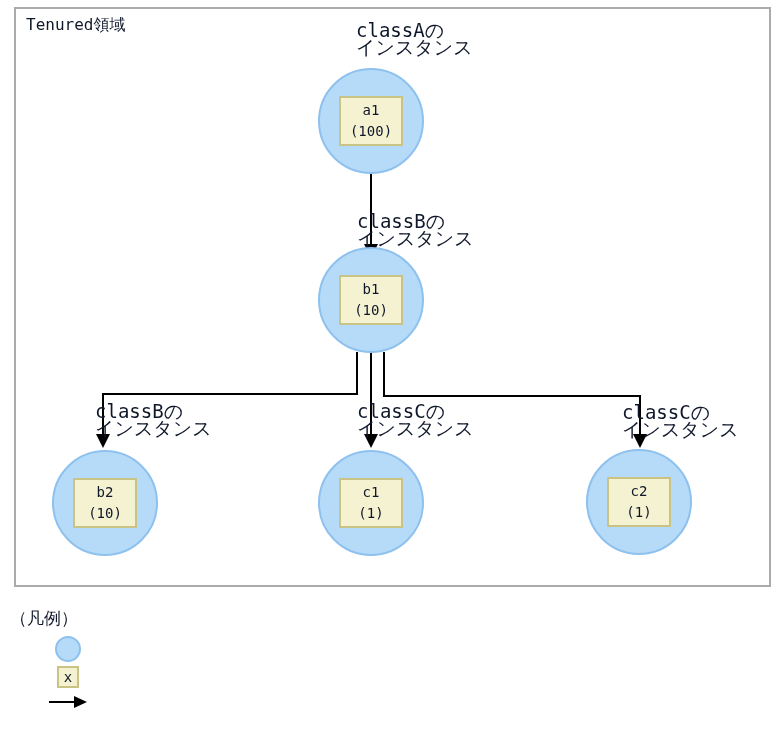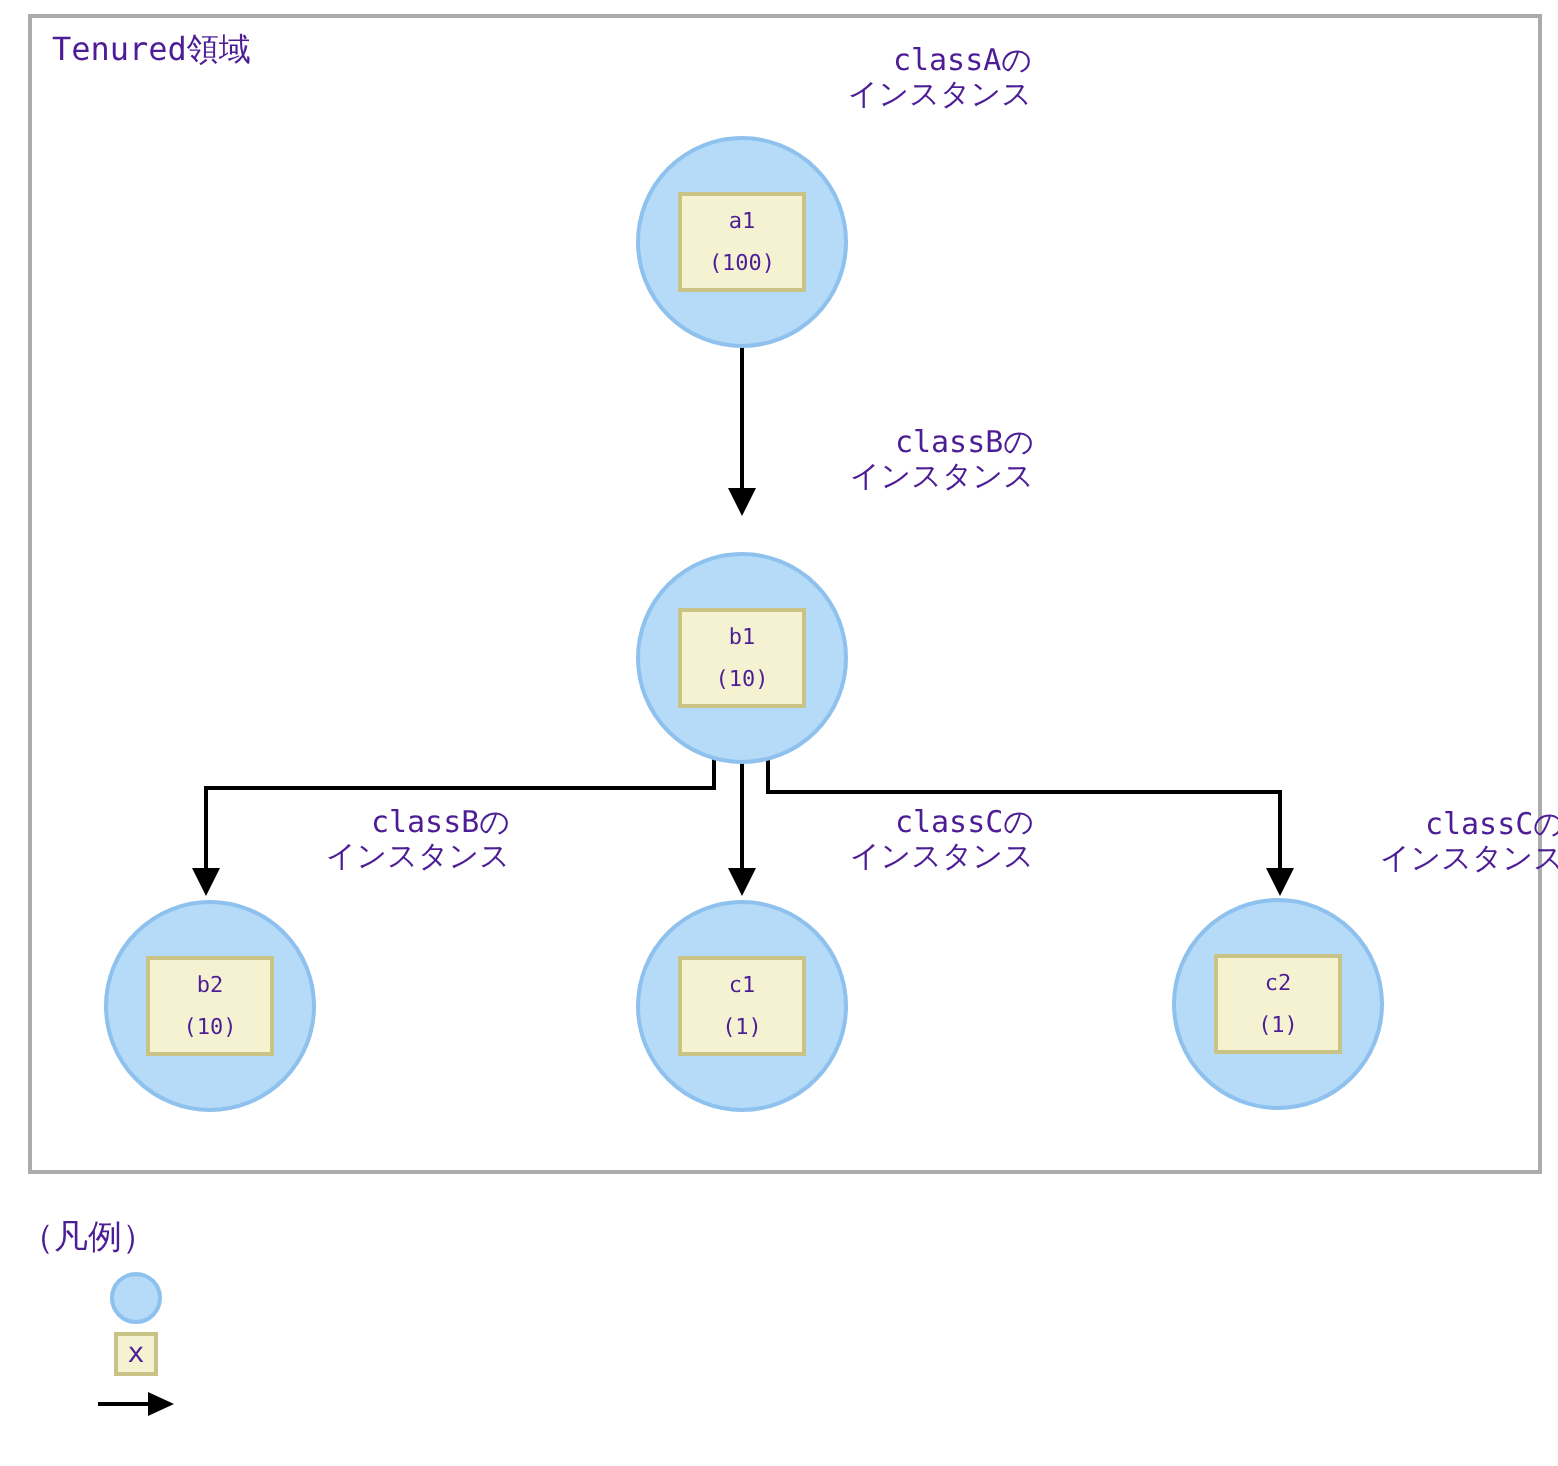--- a/index.html
+++ b/index.html
@@ -2,21 +2,21 @@
 <html><head>
 <meta charset="utf-8">
 <style>
   html, body { margin: 0; padding: 0; background: #ffffff; }
   .canvas {
     position: relative;
     width: 779px;
     height: 733px;
     background: #ffffff;
     font-family: "DejaVu Sans Mono", "Liberation Mono", monospace;
-    color: #4c1d95;
+    color: #0f172a;
     overflow: hidden;
   }
   .frame {
     position: absolute;
     left: 14px; top: 7px;
     width: 757px; height: 580px;
     border: 2px solid #ababab;
     box-sizing: border-box;
     background: #ffffff;
   }
@@ -44,30 +44,30 @@
   }
   .member-box {
     width: 64px; height: 50px;
     background: #f5f2d2;
     border: 2px solid #c9c386;
     box-sizing: border-box;
     display: flex;
     flex-direction: column;
     align-items: center;
     justify-content: center;
-    font-size: 11px;
+    font-size: 14px;
     line-height: 21px;
     text-align: center;
   }
   .class-label {
     position: absolute;
     width: 160px;
     transform: translateX(-50%);
-    text-align: right;
-    font-size: 15px;
+    text-align: left;
+    font-size: 19px;
     line-height: 17px;
     white-space: nowrap;
   }
   .legend-title {
     position: absolute;
     left: 10px; top: 607px;
     font-size: 17px;
   }
   .legend-row {
     position: absolute;
@@ -148,21 +148,21 @@
     <div>classCの</div>
     <div>インスタンス</div>
   </div>
 
   <div class="instance-circle" style="left:318px; top:68px;">
     <div class="member-box">
       <div>a1</div>
       <div>(100)</div>
     </div>
   </div>
-  <div class="instance-circle" style="left:318px; top:276px;">
+  <div class="instance-circle" style="left:318px; top:247px;">
     <div class="member-box">
       <div>b1</div>
       <div>(10)</div>
     </div>
   </div>
   <div class="instance-circle" style="left:52px; top:450px;">
     <div class="member-box">
       <div>b2</div>
       <div>(10)</div>
     </div>

